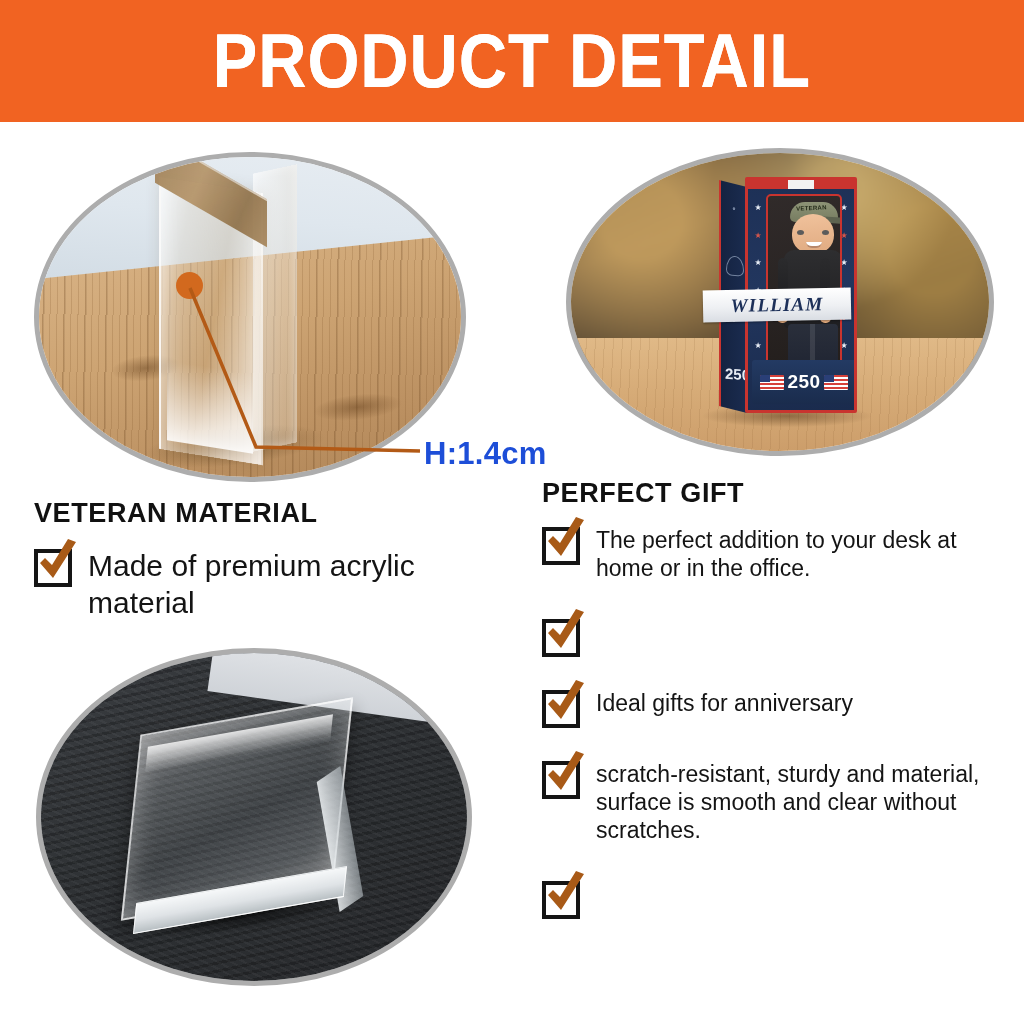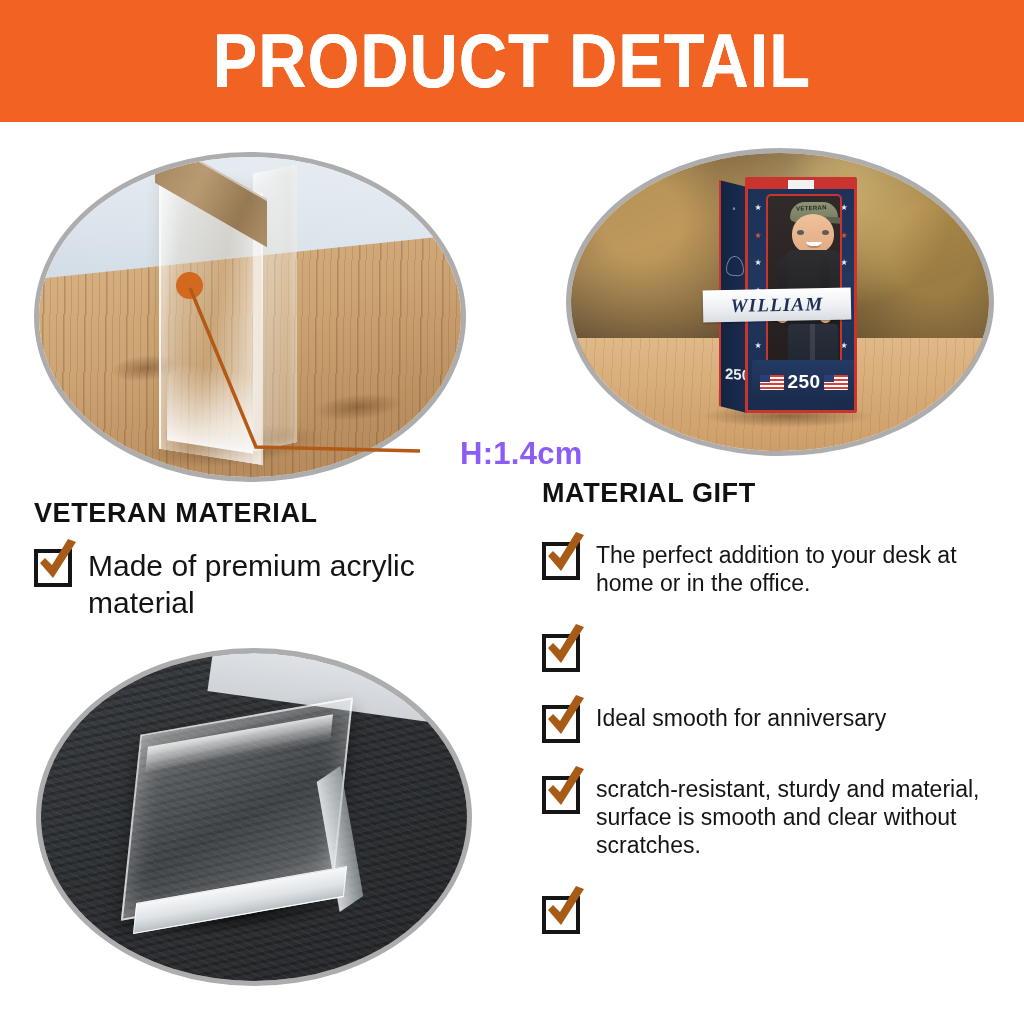--- a/index.html
+++ b/index.html
@@ -102,27 +102,26 @@
   }
 
   
   #annotation-dot{
     position:absolute; left:176px; top:272px; width:27px; height:27px;
     border-radius:50%; background:#D2691E;
   }
   #annotation-leader{ position:absolute; left:0; top:0; width:1024px; height:1024px; pointer-events:none; }
   #dimension-label{
     position:absolute; left:424px; top:436px;
-    color:#8b5cf6;
+    color:#1d4ed8;
     font-family:"Liberation Sans", sans-serif;
     font-weight:bold;
     font-size:31px;
     letter-spacing:.3px;
     white-space:nowrap;
-    margin-left:36px;
   }
 
   
   #photo-gift-box{ left:566px; top:148px; width:428px; height:308px; }
   .bk-bokeh{
     position:absolute; left:-5%; top:-5%; width:110%; height:78%;
     background:
       radial-gradient(circle at 20% 35%, rgba(255,206,120,.55) 0 10%, rgba(255,206,120,0) 40%),
       radial-gradient(circle at 62% 22%, rgba(255,226,150,.45) 0 8%, rgba(255,226,150,0) 36%),
       radial-gradient(circle at 83% 48%, rgba(248,196,96,.50) 0 11%, rgba(248,196,96,0) 42%),
@@ -340,21 +339,21 @@
     font-size:27px;
     color:#111111;
     letter-spacing:.6px;
     white-space:nowrap;
   }
   #heading-acrylic{ left:34px; top:498px; }
   #heading-gift{   left:542px; top:478px; }
 
   .feature-list{ position:absolute; }
   #list-acrylic{ left:34px; top:542px; width:490px; }
-  #list-gift{    left:542px; top:520px; width:470px;margin-top:15px; }
+  #list-gift{    left:542px; top:520px; width:470px; }
 
   .feature-item{
     display:flex; align-items:flex-start; margin-bottom:22px;
   }
   #list-gift .feature-item{ margin-bottom:30px; }
 
   .checkbox-icon{
     position:relative; flex:0 0 auto;
     width:38px; height:38px; margin-right:16px; margin-top:3px;
   }
@@ -482,21 +481,21 @@
     <div class="checkbox-icon">
       <div class="box"></div>
       <svg class="tick" viewBox="0 0 44 48">
         <path d="M4 24 L17 39 L40 3 L32 0 L16 26 L9 19 Z" fill="#A85A17"></path>
       </svg>
     </div>
     <div class="feature-text">Made of premium acrylic material</div>
   </div>
 </div>
 
-<div class="section-heading" id="heading-gift">MATERIAL GIFT</div>
+<div class="section-heading" id="heading-gift">PERFECT GIFT</div>
 
 <div class="feature-list" id="list-gift">
 
   <div class="feature-item">
     <div class="checkbox-icon">
       <div class="box"></div>
       <svg class="tick" viewBox="0 0 44 48">
         <path d="M4 24 L17 39 L40 3 L32 0 L16 26 L9 19 Z" fill="#A85A17"></path>
       </svg>
     </div>
@@ -512,21 +511,21 @@
     </div>
   </div>
 
   <div class="feature-item">
     <div class="checkbox-icon">
       <div class="box"></div>
       <svg class="tick" viewBox="0 0 44 48">
         <path d="M4 24 L17 39 L40 3 L32 0 L16 26 L9 19 Z" fill="#A85A17"></path>
       </svg>
     </div>
-    <div class="feature-text">Ideal smooth for anniversary</div>
+    <div class="feature-text">Ideal gifts for anniversary</div>
   </div>
 
   <div class="feature-item">
     <div class="checkbox-icon">
       <div class="box"></div>
       <svg class="tick" viewBox="0 0 44 48">
         <path d="M4 24 L17 39 L40 3 L32 0 L16 26 L9 19 Z" fill="#A85A17"></path>
       </svg>
     </div>
     <div class="feature-text">scratch-resistant, sturdy and material, surface is smooth and clear without scratches.</div>

